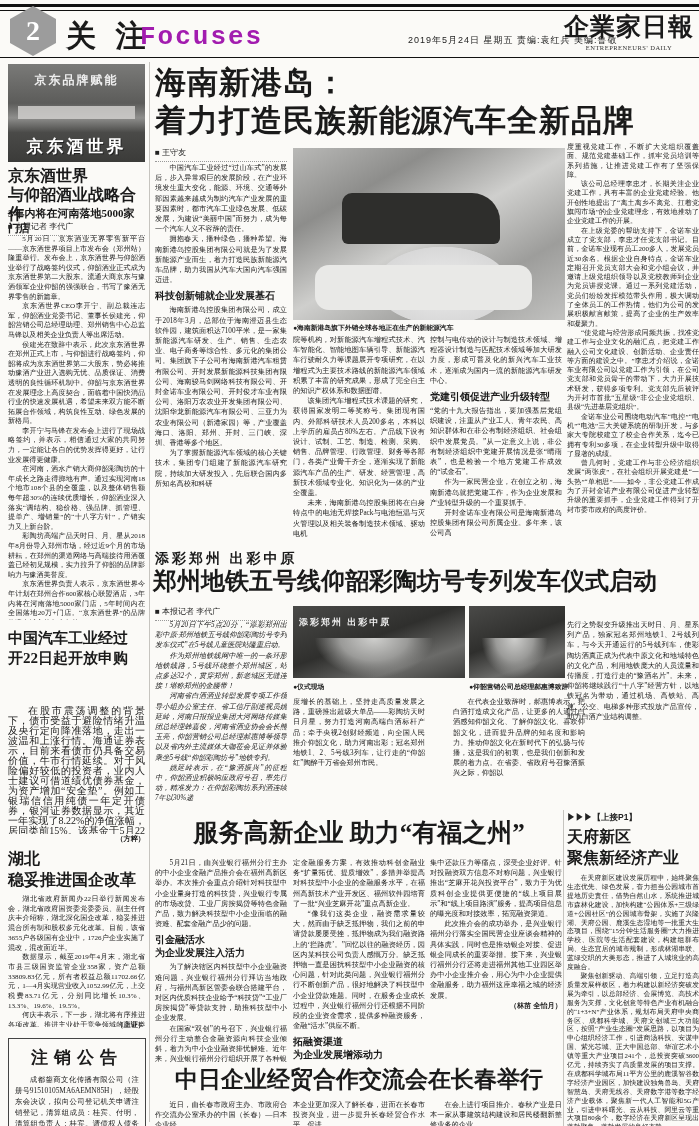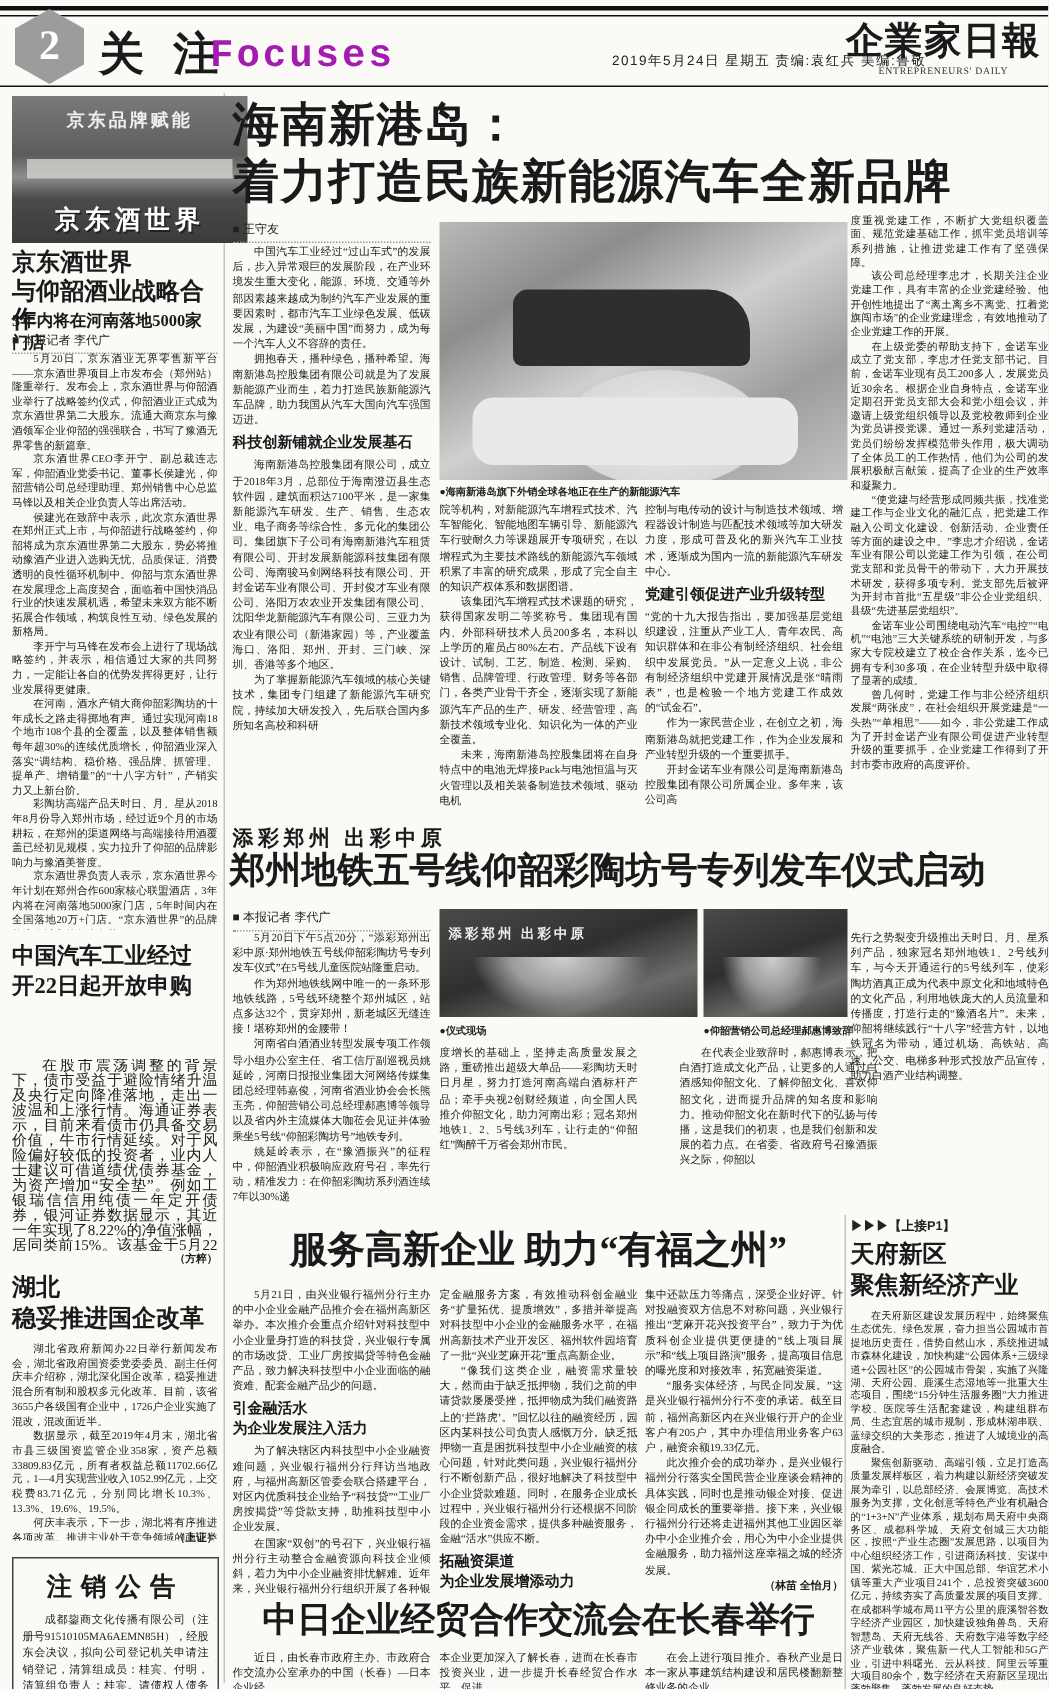--- a/index.html
+++ b/index.html
@@ -25,21 +25,21 @@
          text-indent:0;margin:4px 0 3px;}
   .byline{position:absolute;font:8px "Liberation Sans",sans-serif;color:#222;
           border-bottom:1px dotted #999;padding-bottom:3px;}
   .caption{position:absolute;font:bold 6.8px "Liberation Sans",sans-serif;color:#222;}
   .signoff{text-align:right;text-indent:0;font-family:"Liberation Sans",sans-serif;font-weight:bold;}
   
   .hl{position:absolute;font-weight:bold;font-family:"Liberation Serif",serif;}
   .vline{position:absolute;border-left:1px solid #c6c4bf;width:0;}
   
   .photo{position:absolute;overflow:hidden;}
-  .ph-jd{background:linear-gradient(180deg,#7a7a78 0%,#5c5c5a 40%,#8e8e8c 55%,#4a4a48 70%,#3b3b39 100%);padding-left:20px;}
+  .ph-jd{background:linear-gradient(180deg,#7a7a78 0%,#5c5c5a 40%,#8e8e8c 55%,#4a4a48 70%,#3b3b39 100%);}
   .ph-jd .banner{position:absolute;top:8px;left:0;right:0;text-align:center;color:#eee;
                  font:bold 12px "Liberation Serif",serif;letter-spacing:2px;}
   .ph-jd .strip{position:absolute;top:42px;left:10px;right:10px;height:13px;background:#cfcecb;opacity:.85;}
   .ph-jd .big{position:absolute;bottom:4px;left:0;right:0;text-align:center;color:#fff;
               font:bold 17px "Liberation Serif",serif;letter-spacing:3px;text-shadow:1px 1px 0 #222;}
   .ph-car{background:
       radial-gradient(ellipse 120px 70px at 55% 80%, #ececec 0%, #d8d8d8 55%, rgba(0,0,0,0) 56%),
       linear-gradient(150deg,#b9b9b7 0%,#8d8d8b 25%,#cfcfcd 50%,#9d9d9b 75%,#c2c2c0 100%);}
   .ph-car .glass{position:absolute;left:18%;top:26%;width:58%;height:30%;background:#2e2e2c;border-radius:10px 28px 6px 6px;}
   .ph-car .hood{position:absolute;left:8%;bottom:6%;width:80%;height:26%;background:#e9e9e7;border-radius:14px;}
@@ -176,21 +176,21 @@
   <div class="photo ph-metro" style="left:293px;top:606px;width:172px;height:72px;">
     <div class="ov">添彩郑州 出彩中原</div>
     <div class="fig"></div>
   </div>
   <div class="photo ph-metro" style="left:469px;top:606px;width:96px;height:72px;">
     <div class="fig"></div>
   </div>
   <div class="caption" style="left:293px;top:682px;width:170px;">●仪式现场</div>
   <div class="caption" style="left:469px;top:682px;width:120px;">●仰韶营销公司总经理郝惠博致辞</div>
 
-  <div class="col" style="left:155px;top:620px;width:132px;height:190px;">
+  <div class="col" style="left:155px;top:620px;width:132px;height:190px;font-style:italic;">
       <p>5月20日下午5点20分，“添彩郑州出彩中原·郑州地铁五号线仰韶彩陶坊号专列发车仪式”在5号线儿童医院站隆重启动。</p>
       <p>作为郑州地铁线网中唯一的一条环形地铁线路，5号线环绕整个郑州城区，站点多达32个，贯穿郑州，新老城区无缝连接！堪称郑州的金腰带！</p>
       <p>河南省白酒酒业转型发展专项工作领导小组办公室主任、省工信厅副巡视员姚延岭，河南日报报业集团大河网络传媒集团总经理韩嘉俊，河南省酒业协会会长熊玉亮，仰韶营销公司总经理郝惠博等领导以及省内外主流媒体大咖莅会见证并体验乘坐5号线“仰韶彩陶坊号”地铁专列。</p>
       <p>姚延岭表示，在“豫酒振兴”的征程中，仰韶酒业积极响应政府号召，率先行动，精准发力：在仰韶彩陶坊系列酒连续7年以30%递</p>
     </div>
   <div class="col cont" style="left:293px;top:697px;width:132px;height:112px;">
       <p>度增长的基础上，坚持走高质量发展之路，重磅推出超级大单品——彩陶坊天时日月星，努力打造河南高端白酒标杆产品；牵手央视2创财经频道，向全国人民推介仰韶文化，助力河南出彩；冠名郑州地铁1、2、5号线3列车，让行走的“仰韶红”陶醉千万省会郑州市民。</p>
     </div>
   <div class="col" style="left:430px;top:697px;width:132px;height:112px;margin-left:23px;">
       <p>在代表企业致辞时，郝惠博表示，把白酒打造成文化产品，让更多的人通过白酒感知仰韶文化、了解仰韶文化、喜欢仰韶文化，进而提升品牌的知名度和影响力。推动仰韶文化在新时代下的弘扬与传播，这是我们的初衷，也是我们创新和发展的着力点。在省委、省政府号召豫酒振兴之际，仰韶以</p>
@@ -216,21 +216,20 @@
         <p>定金融服务方案，有效推动科创金融业务“扩量拓优、提质增效”，多措并举提高对科技型中小企业的金融服务水平，在福州高新技术产业开发区、福州软件园培育了一批“兴业芝麻开花”重点高新企业。</p>
         <p>“像我们这类企业，融资需求量较大，然而由于缺乏抵押物，我们之前的申请贷款屡屡受挫，抵押物成为我们融资路上的‘拦路虎’。”回忆以往的融资经历，园区内某科技公司负责人感慨万分。缺乏抵押物一直是困扰科技型中小企业融资的核心问题，针对此类问题，兴业银行福州分行不断创新产品，很好地解决了科技型中小企业贷款难题。同时，在服务企业成长过程中，兴业银行福州分行还根据不同阶段的企业资金需求，提供多种融资服务，金融“活水”供应不断。</p>
       </div>
     <div class="subhd" style="margin-bottom:0;">拓融资渠道</div>
     <div class="subhd" style="margin-top:0;">为企业发展增添动力</div>
 
   </div>
   <div class="col cont" style="left:430px;top:858px;width:132px;height:206px;">
     <div class="cont">
         <p>集中还款压力等痛点，深受企业好评。针对投融资双方信息不对称问题，兴业银行推出“芝麻开花兴投资平台”，致力于为优质科创企业提供更便捷的“线上项目展示”和“线上项目路演”服务，提高项目信息的曝光度和对接效率，拓宽融资渠道。</p>
-        <p>“服务实体经济，与民企同发展。”这是兴业银行福州分行不变的承诺。截至目前，福州高新区内在兴业银行开户的企业客户有205户，其中办理信用业务客户63户，融资余额19.33亿元。</p>
         <p>此次推介会的成功举办，是兴业银行福州分行落实全国民营企业座谈会精神的具体实践，同时也是推动银企对接、促进银企同成长的重要举措。接下来，兴业银行福州分行还将走进福州其他工业园区举办中小企业推介会，用心为中小企业提供金融服务，助力福州这座幸福之城的经济发展。</p>
       </div>
     <div class="signoff">（林苗 全怡月）</div>
   </div>
 
   <div class="hl" style="left:153px;top:1064px;width:412px;font-size:23px;text-align:center;">中日企业经贸合作交流会在长春举行</div>
   <div class="col" style="left:155px;top:1100px;width:132px;height:26px;">
       <p>近日，由长春市政府主办、市政府合作交流办公室承办的中国（长春）—日本企业经</p>
     </div>
   <div class="col cont" style="left:293px;top:1100px;width:132px;height:26px;">

